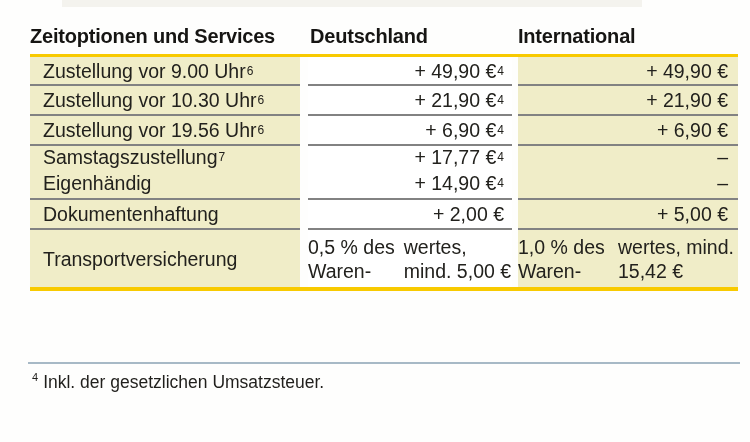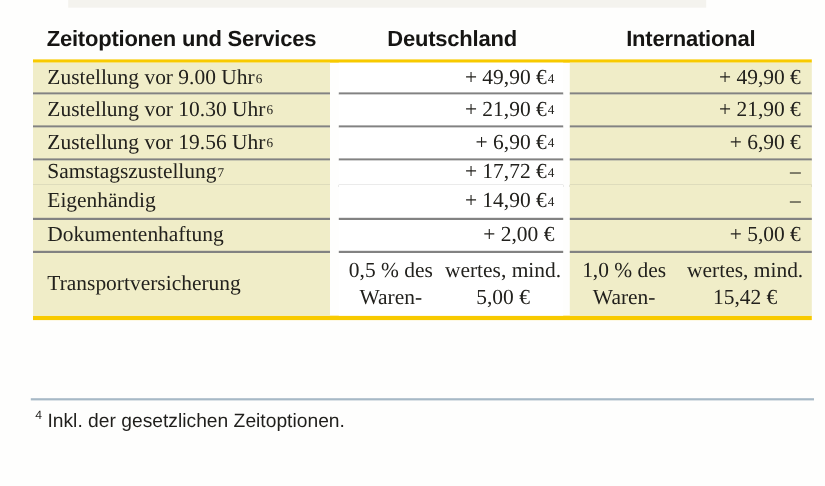--- a/index.html
+++ b/index.html
@@ -12,21 +12,20 @@
   * { margin: 0; padding: 0; box-sizing: border-box; }
   html, body { background: #ffffff; }
   .page {
     position: relative;
     width: 750px;
     height: 442px;
     background: #fefefd;
     overflow: hidden;
     font-family: "Liberation Sans", "DejaVu Sans", sans-serif;
     color: var(--ink);
-    text-align: center;
   }
   .scan-artifact {
     position: absolute;
     top: 0; left: 62px;
     width: 580px; height: 7px;
     background: #f4f3ee;
   }
   .price-table {
     position: absolute;
     left: 30px; top: 20px;
@@ -66,21 +65,21 @@
     background: #ffffff;
     padding-right: 8px;
     justify-content: flex-end;
   }
   .intl {
     background: var(--cream);
     padding-right: 10px;
     justify-content: flex-end;
   }
   .gap { background: transparent; }
-  .r .svc, .r .dom, .r .intl { border-bottom: 2px solid var(--divider); font-family: Liberation Serif, serif; }
+  .r .svc, .r .dom, .r .intl { border-bottom: 2px solid var(--divider); }
   .r.last .svc, .r.last .dom, .r.last .intl { border-bottom: none; }
   .h29 { height: 29px; } .h30 { height: 30px; } .h34 { height: 22px; }
   .h32 { height: 32px; } .h57 { height: 57px; }
   .two-line {
     flex-direction: row;
     justify-content: center;
     align-items: center;
     padding-right: 0;
     line-height: 24px;
   }
@@ -171,21 +170,21 @@
         </div>
     </div>
 
     <div class="grid-row r h34">
       <div class="cell svc">
           <span>Samstagszustellung</span>
           <sup>7</sup>
         </div>
       <div class="gap"></div>
       <div class="cell dom">
-          <span>+ 17,72 €</span>
+          <span>+ 17,77 €</span>
           <sup>4</sup>
         </div>
       <div class="gap"></div>
       <div class="cell intl">
           <span>–</span>
         </div>
     </div>
 
     <div class="grid-row r h32">
       <div class="cell svc">
@@ -231,15 +230,15 @@
         <span>1,0 % des Waren-</span>
         <span>wertes, mind. 15,42 €</span>
       </div>
     </div>
 
     <div class="rule-yellow bottom"></div>
   </div>
 
   <div class="fn-divider"></div>
 
-  <div class="footnote"><sup>4</sup><span>Inkl. der gesetzlichen Zeitoptionen.</span></div>
+  <div class="footnote"><sup>4</sup><span>Inkl. der gesetzlichen Umsatzsteuer.</span></div>
 
 </div>
 
 </body></html>

